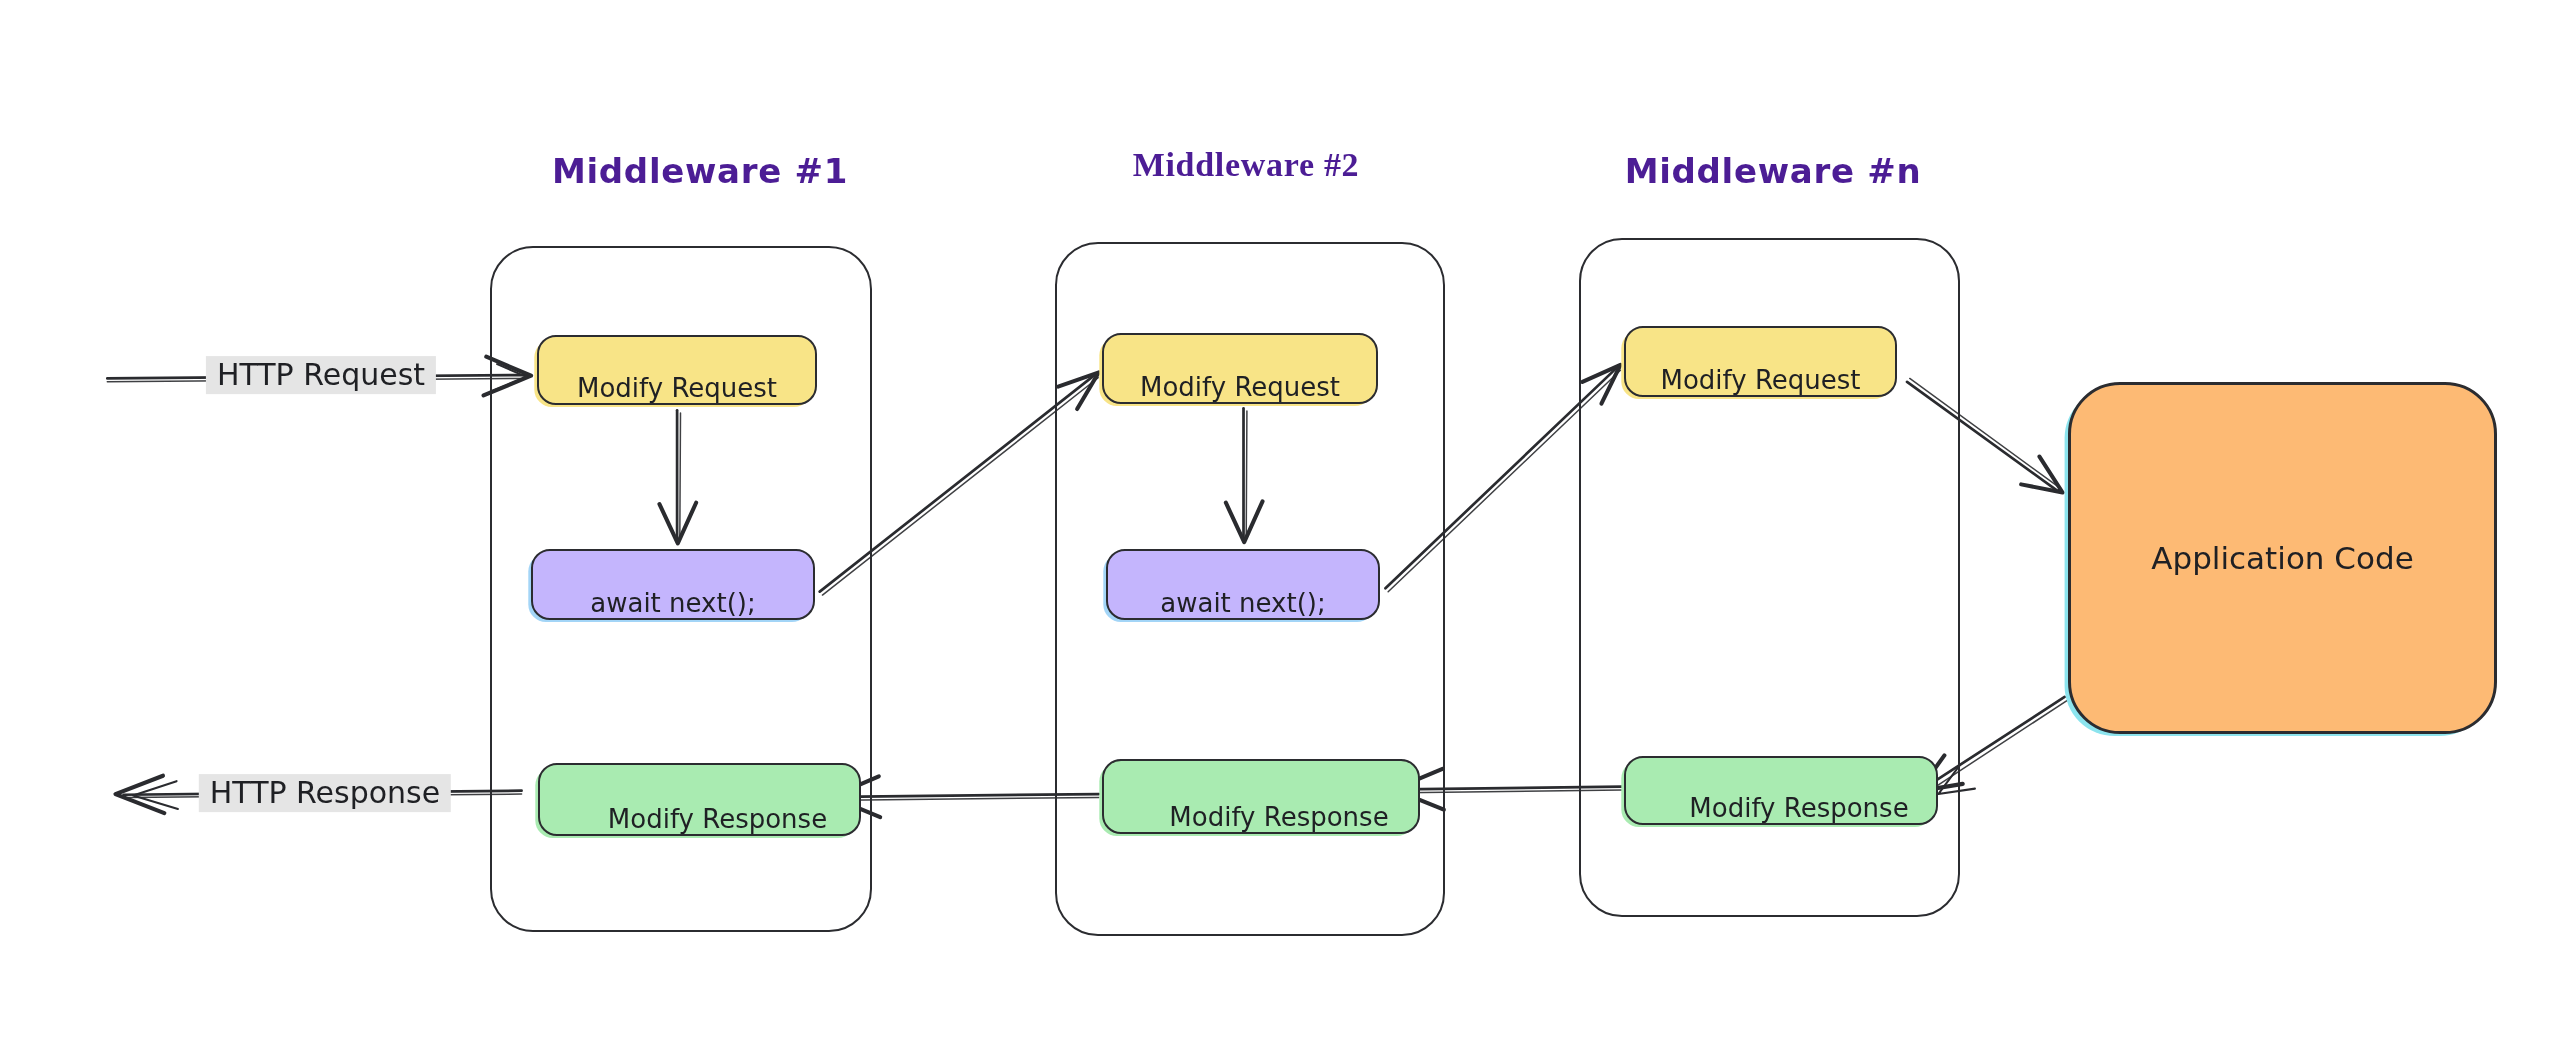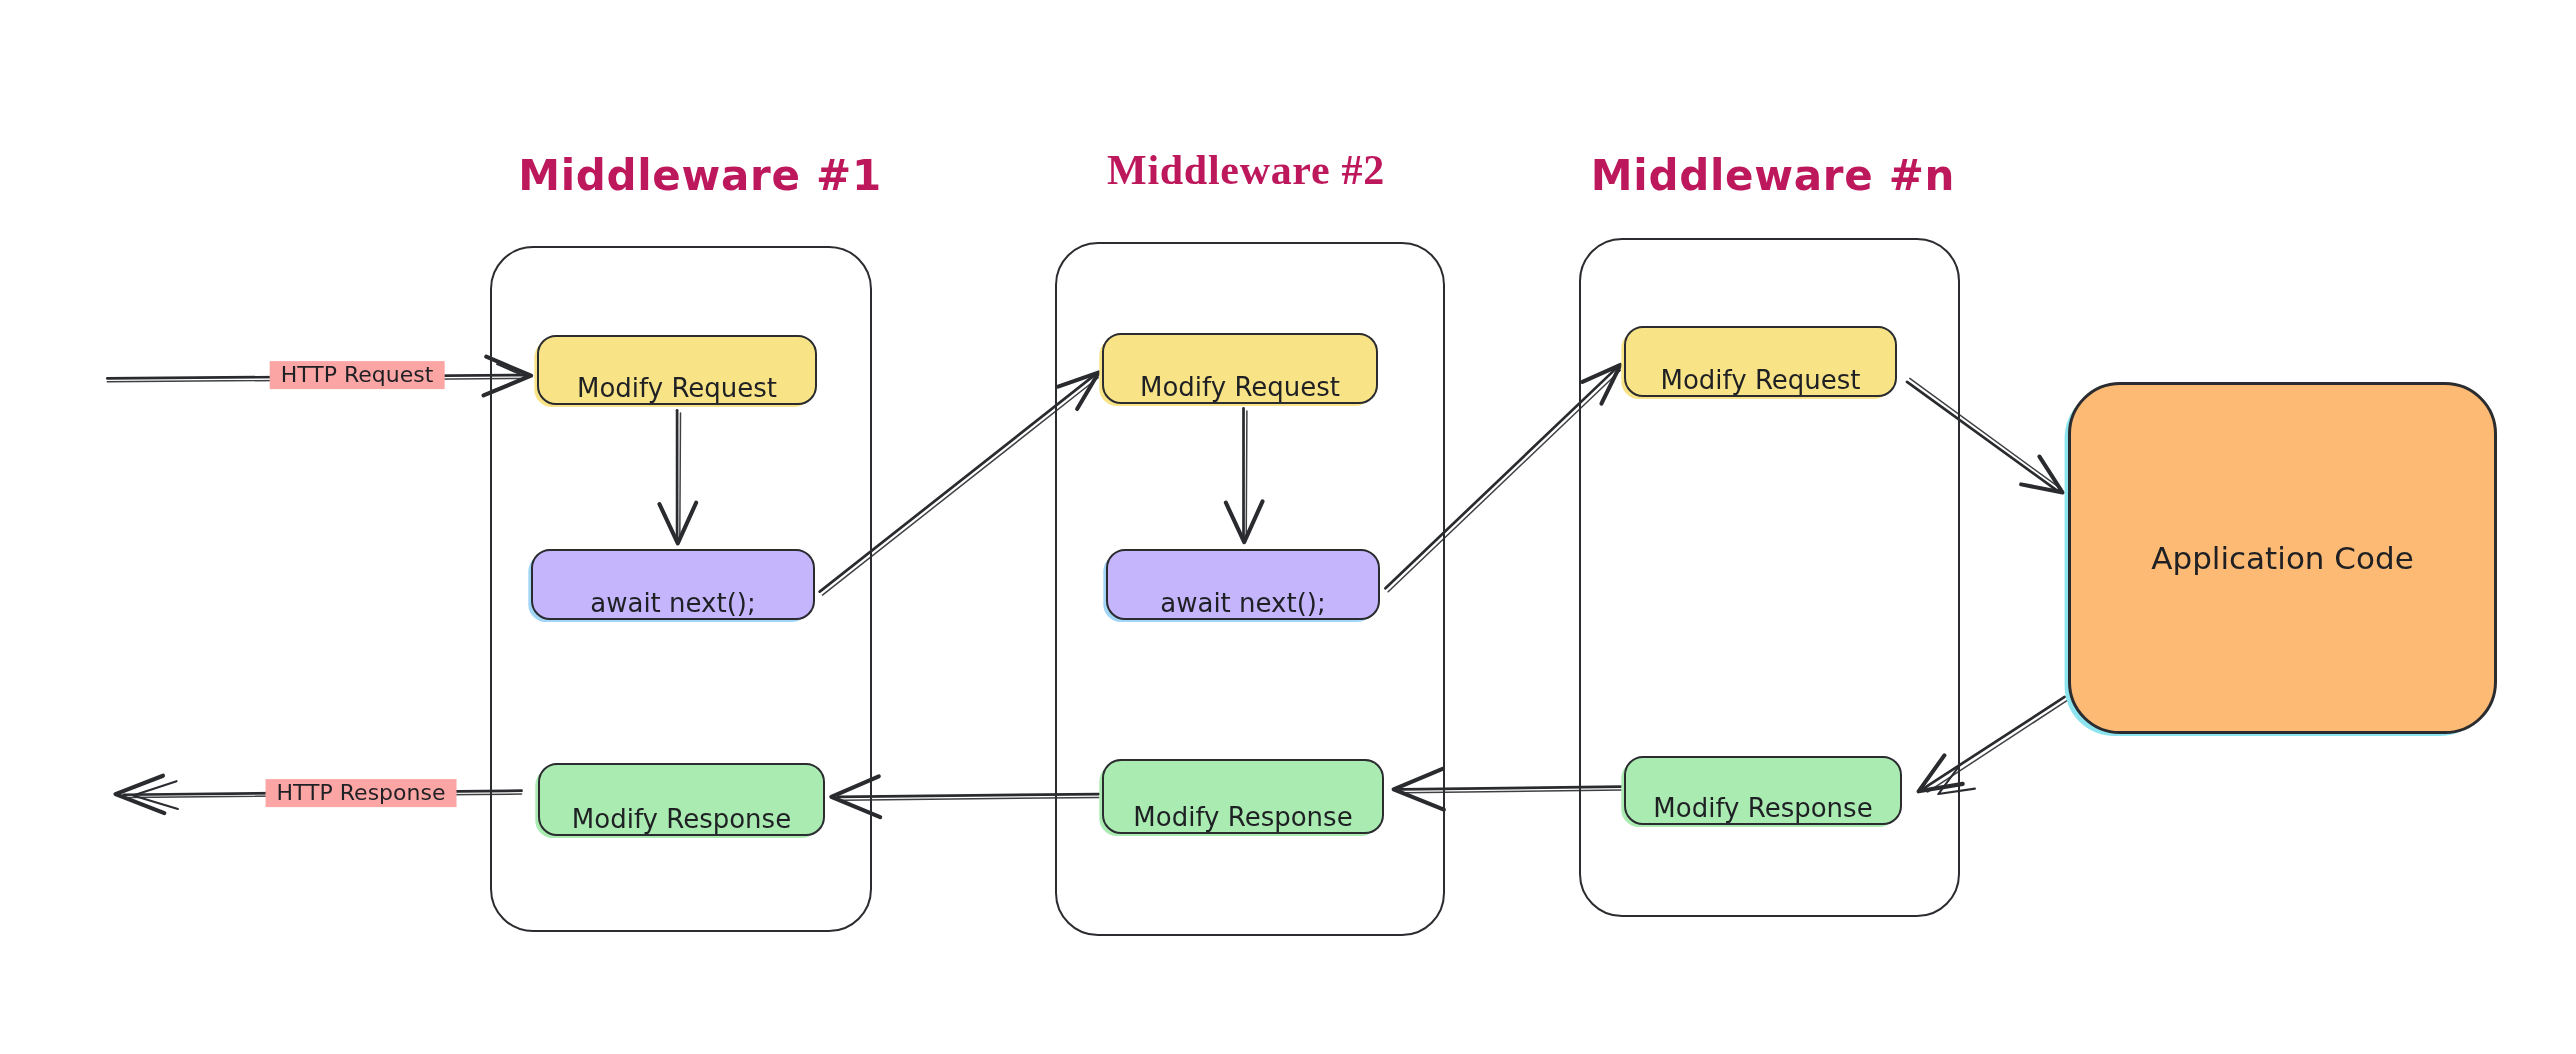--- a/index.html
+++ b/index.html
@@ -7,42 +7,42 @@
     position:relative;width:2576px;height:1055px;background:#ffffff;overflow:hidden;
     font-family:"DejaVu Sans", sans-serif;color:#26272b;
   }
   .wires{position:absolute;left:0;top:0;width:2576px;height:1055px;}
   .wires path{fill:none;stroke:#2a2b2f;stroke-linecap:round;stroke-linejoin:round;}
   .wires path.main{stroke-width:4px;}
   .wires path.ghost{stroke-width:2.2px;opacity:.9;}
   .wires path.head{stroke-width:6px;}
   .wires path.head2{stroke-width:3px;}
   .mw-title{
-    position:absolute;text-align:center;font-size:42px;font-weight:600;
-    letter-spacing:0.7px;color:#be185d;white-space:nowrap;
+    position:absolute;text-align:center;font-size:34px;font-weight:600;
+    letter-spacing:0.7px;color:#4c1d95;white-space:nowrap;
   }
   .container{
     position:absolute;border:2.7px solid #2b2c30;border-radius:43px;background:transparent;
   }
   .node{
     position:absolute;border:2.7px solid #2b2c30;border-radius:19px;
     display:flex;align-items:flex-end;justify-content:center;
     font-size:26px;color:#1f2024;white-space:nowrap;
   }
   .node.yellow{background:#f8e487;box-shadow:-4.1px 3.4px 0 -1.4px #f8e487;}
   .node.blue{background:#c4b5fd;box-shadow:-4.1px 3.4px 0 -1.4px #a3d5f7;}
-  .node.green{background:#a9ebb1;box-shadow:-4.1px 3.4px 0 -1.4px #a9ebb1;}
+  .node.green{background:#a9ebb1;box-shadow:-4.1px 3.4px 0 -1.4px #a9ebb1;padding-left:36px;}
   .app-box{
     position:absolute;border:3.4px solid #2b2c30;border-radius:52px;background:#fdba74;
     display:flex;align-items:center;justify-content:center;
     font-size:31px;color:#1f2024;white-space:nowrap;box-shadow:-5.4px 4.1px 0 -2px #8ce4ee;
   }
   .wire-label{
-    position:absolute;transform:translate(-50%,-50%);background:#fca5a5;
-    padding:1.4px 11px;font-size:22px;color:#1f2024;white-space:nowrap;margin-left:36px;
+    position:absolute;transform:translate(-50%,-50%);background:#e5e5e5;
+    padding:1.4px 11px;font-size:30px;color:#1f2024;white-space:nowrap;
   }
 </style>
 </head>
 <body>
 
 <div class="canvas">
 
   <svg class="wires" viewBox="0 0 3793 1553" aria-hidden="true">
 
     <g>

